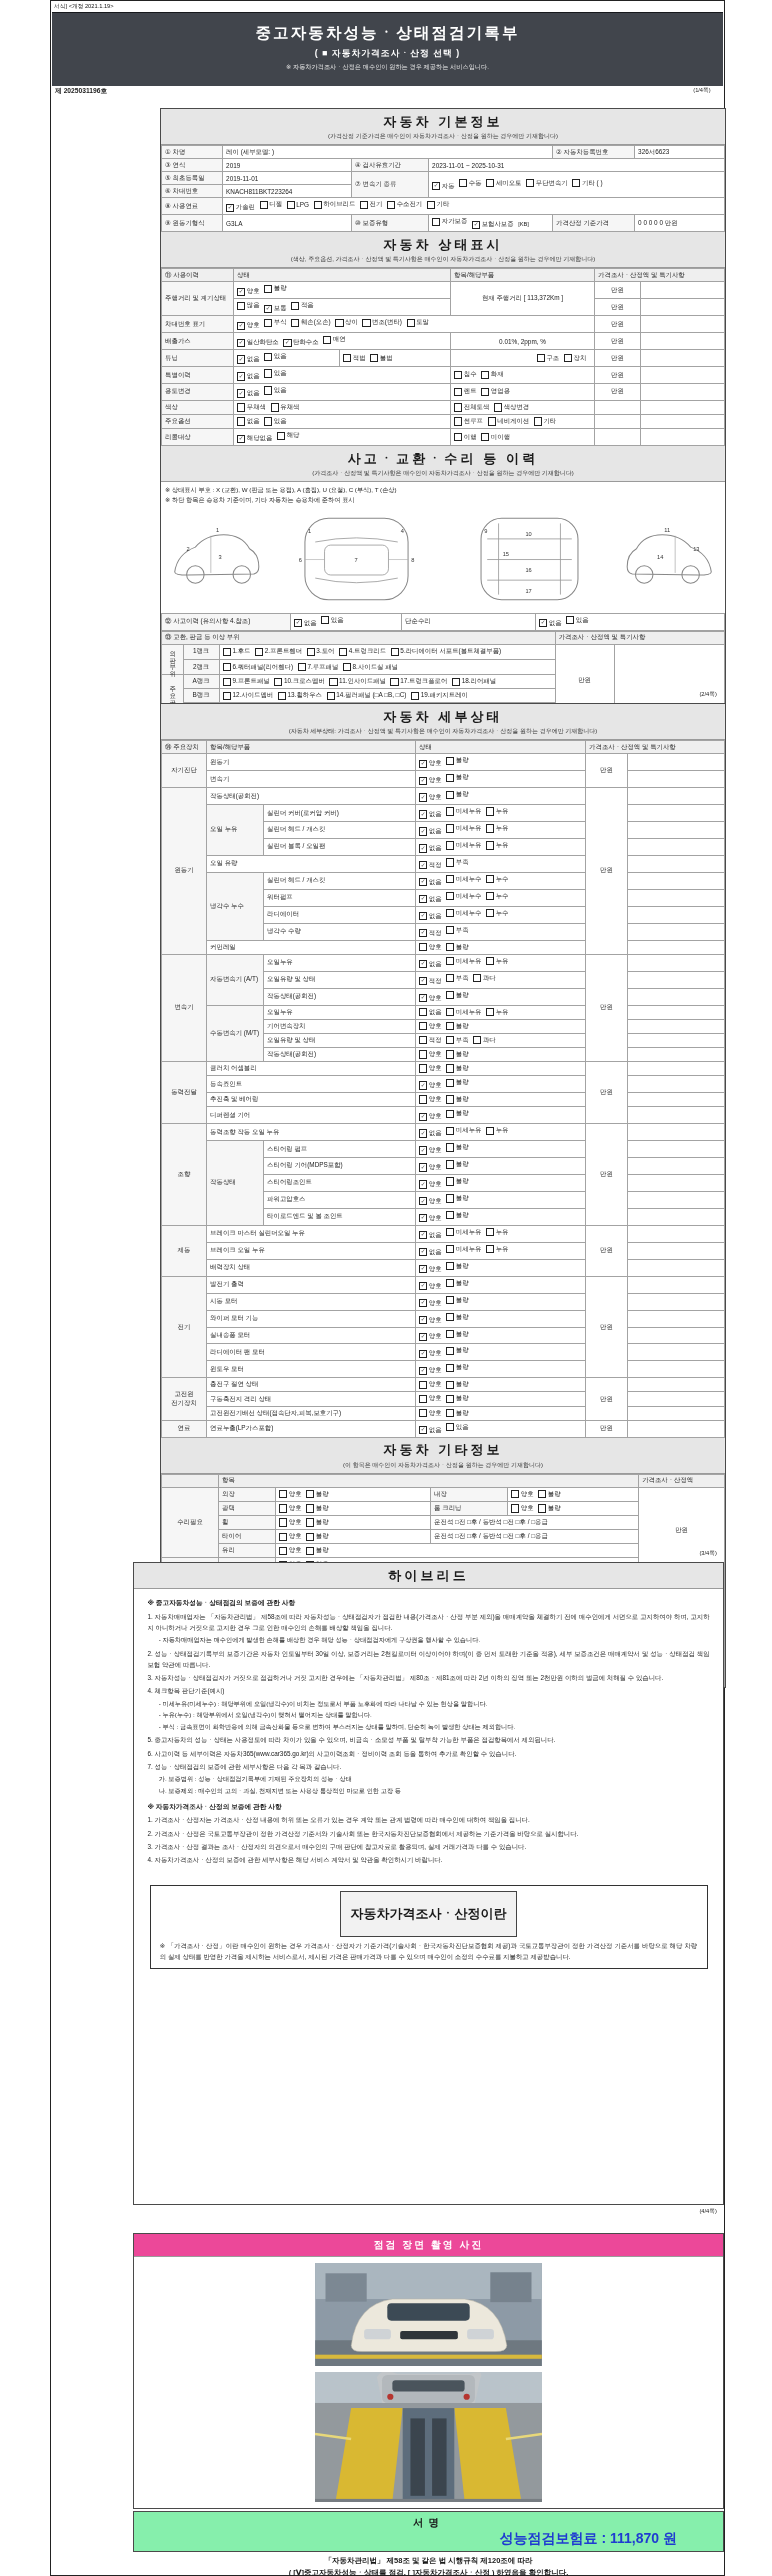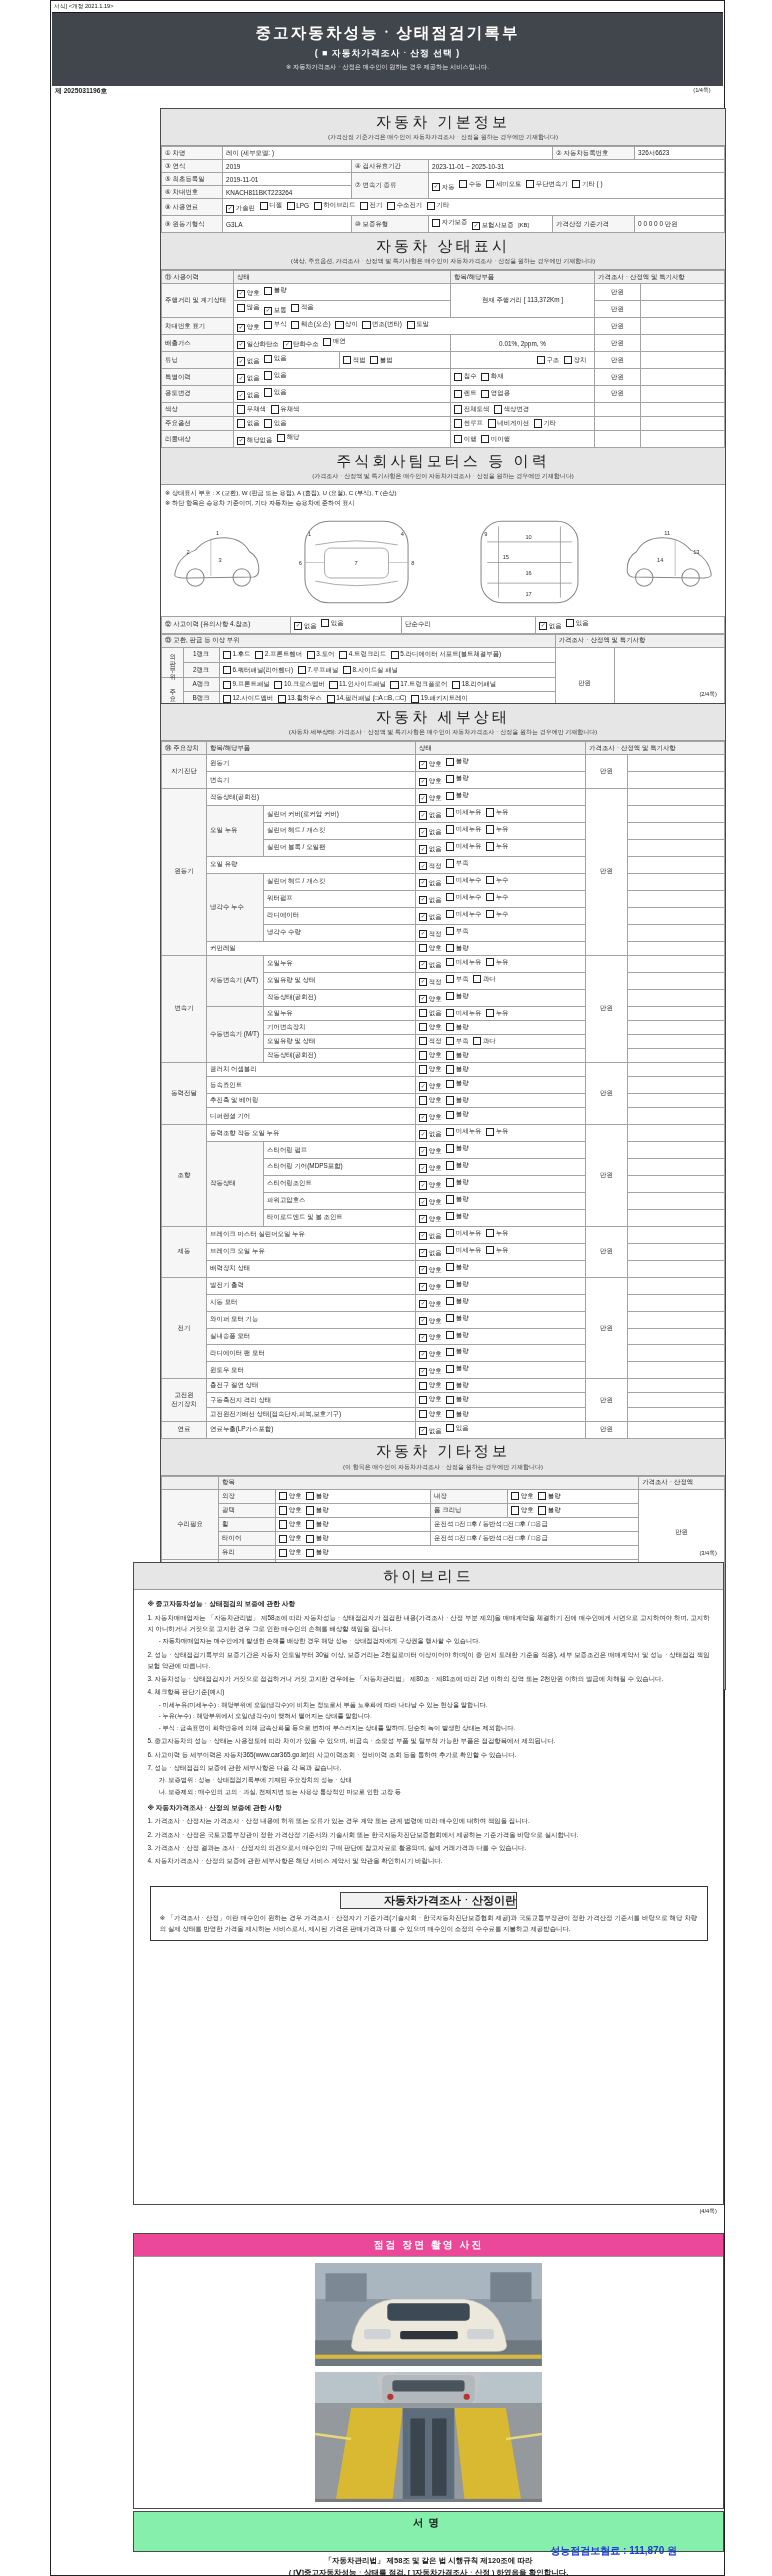--- a/index.html
+++ b/index.html
@@ -11,21 +11,21 @@
     border-top:1.5px solid #16181c;color:#fff;text-align:center;box-sizing:border-box;padding-top:9.3px;}
   .band .t1{font-size:15.5px;font-weight:bold;letter-spacing:2.1px;}
   .band .t2{font-size:8.8px;font-weight:bold;margin-top:4.1px;letter-spacing:1px;}
   .band .t3{font-size:6.2px;margin-top:3.6px;color:#e8e8e8;}
   .docline{position:absolute;top:86px;left:4.1px;right:6.2px;font-size:6.7px;font-weight:bold;}
   .pmark{position:absolute;right:7.2px;font-size:5.7px;color:#222;font-weight:normal;}
   .blockA{position:absolute;top:107px;left:109px;width:564px;}
   .blockB{position:absolute;top:702px;left:109px;width:564px;}
   .blk{border:1px solid #4a4a4a;background:#fff;}
   .sechead{background:#e6e6e6;text-align:center;padding:3.6px 2.1px 3.1px;border-bottom:0.5px solid #9a9a9a;}
-  .sechead .st{font-size:15px;font-weight:normal;letter-spacing:3.1px;}
+  .sechead .st{font-size:13px;font-weight:bold;letter-spacing:3.1px;}
   .sechead .ss{font-size:6px;margin-top:1.5px;color:#333;}
   .sechead.dark{background:#ec4899;color:#fff;}
   table{border-collapse:collapse;width:100%;table-layout:fixed;}
   td,th{border:0.5px solid #a3a3a3;font-size:6.4px;padding:1.5px 3.1px;vertical-align:middle;
     word-break:keep-all;}
   th{background:#efefef;font-weight:normal;text-align:left;}
   td.lab{background:#f6f6f6;}
   td.cen,th.cen{text-align:center;}
   .cb{display:inline-flex;align-items:center;margin:0.5px 4.6px 0.5px 0;white-space:nowrap;}
   .cb .box{width:6.2px;height:6.2px;border:0.8px solid #222;display:inline-flex;align-items:center;
@@ -38,29 +38,29 @@
   .legend{font-size:6.2px;padding:2.6px 4.1px 1px;line-height:1.5;}
   .diagwrap{display:flex;justify-content:space-around;align-items:center;padding:3.1px 2.1px;height:101px;}
   svg text{font-size:11px;fill:#333;}
   .n-head{font-weight:bold;font-size:6.7px;margin:6.2px 0 2.6px;}
   .n-item{font-size:6.4px;line-height:1.75;margin:2.1px 0;text-align:justify;}
   .n-sub{font-size:6.2px;line-height:1.7;margin:1px 0 1px 11.3px;color:#222;}
   .noticeblk{position:absolute;top:1561px;left:82px;width:591px;height:643px;box-sizing:border-box;
     overflow:hidden;}
   .noticebody{padding:4.1px 13.4px 7.2px;}
   .pricebox{border:1px solid #333;margin:10.3px 15.5px 8.2px;padding:5.2px 9.3px;}
-  .pricebox .pbt{text-align:right;font-weight:bold;font-size:11px;border:0.5px solid #444;
-    display:block;width:175px;margin:0 auto 4.1px;padding:0 0;background:#f2f2f2;}
+  .pricebox .pbt{text-align:center;font-weight:bold;font-size:13px;border:0.5px solid #444;
+    display:block;width:175px;margin:0 auto 4.1px;padding:13px 0;background:#f2f2f2;}
   .pricebox .pbx{font-size:6.4px;line-height:1.7;text-align:justify;}
   .photoblk{position:absolute;top:2232px;left:82px;width:591px;height:276px;box-sizing:border-box;}
   .photoarea{background:#fff;text-align:center;padding:5.2px 0 4.1px;}
   .signblk{position:absolute;top:2510px;left:82px;width:591px;height:41px;box-sizing:border-box;
     background:#86efac;border:1px solid #4a4a4a;}
   .signblk .sg{font-size:10.3px;font-weight:bold;text-align:center;letter-spacing:5.2px;margin-top:4.1px;}
-  .signblk .fee{color:#1f3bd1;font-size:10px;font-weight:bold;text-align:right;padding-right:46px;margin-top:14px;}
+  .signblk .fee{color:#1f3bd1;font-size:14px;font-weight:bold;text-align:right;padding-right:46px;margin-top:0;}
   .stmt{position:absolute;top:2554px;left:82px;width:591px;text-align:center;font-size:7.5px;
     font-weight:bold;line-height:1.55;}
   .mk2{top:690px;} .mk3{top:1549px;} .mk4{top:2207px;}
   .totalrow td{height:13.4px;}
   .opin{font-size:6.4px;line-height:1.8;}
 </style>
 </head>
 <body>
 
 <div class="page">
@@ -383,21 +383,21 @@
                 <span class="box"></span>
                 <span class="t">미이행</span>
               </span></td>
         <td class="price"></td>
         <td></td>
       </tr>
     </tbody>
       </table>
 
     <div class="sechead">
-      <div class="st">주식회사팀모터스 등 이력</div>
+      <div class="st">사고ㆍ교환ㆍ수리 등 이력</div>
       <div class="ss">(가격조사ㆍ산정액 및 특기사항은 매수인이 자동차가격조사ㆍ산정을 원하는 경우에만 기재합니다)</div>
     </div>
 
     <div class="legend">※ 상태표시 부호 : X (교환), W (판금 또는 용접), A (흠집), U (요철), C (부식), T (손상)</div>
     <div class="legend" style="padding-top:0">※ 하단 항목은 승용차 기준이며, 기타 자동차는 승용차에 준하여 표시</div>
 
     <div class="diagwrap">
       <svg width="98" height="88" viewBox="0 0 190 170">
         <path d="M15 110 Q20 75 55 62 Q75 38 110 38 Q145 38 160 65 Q178 75 178 100 Q178 112 168 114 L40 116 Q15 116 15 110 Z" fill="none" stroke="#888" stroke-width="2"></path>
         <circle cx="55" cy="115" r="17" fill="none" stroke="#888" stroke-width="2"></circle>

